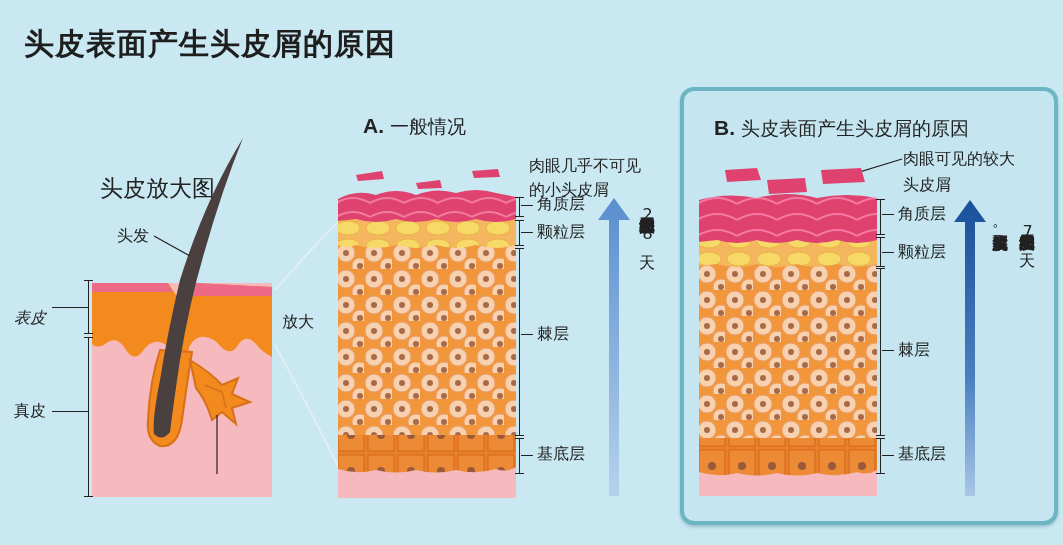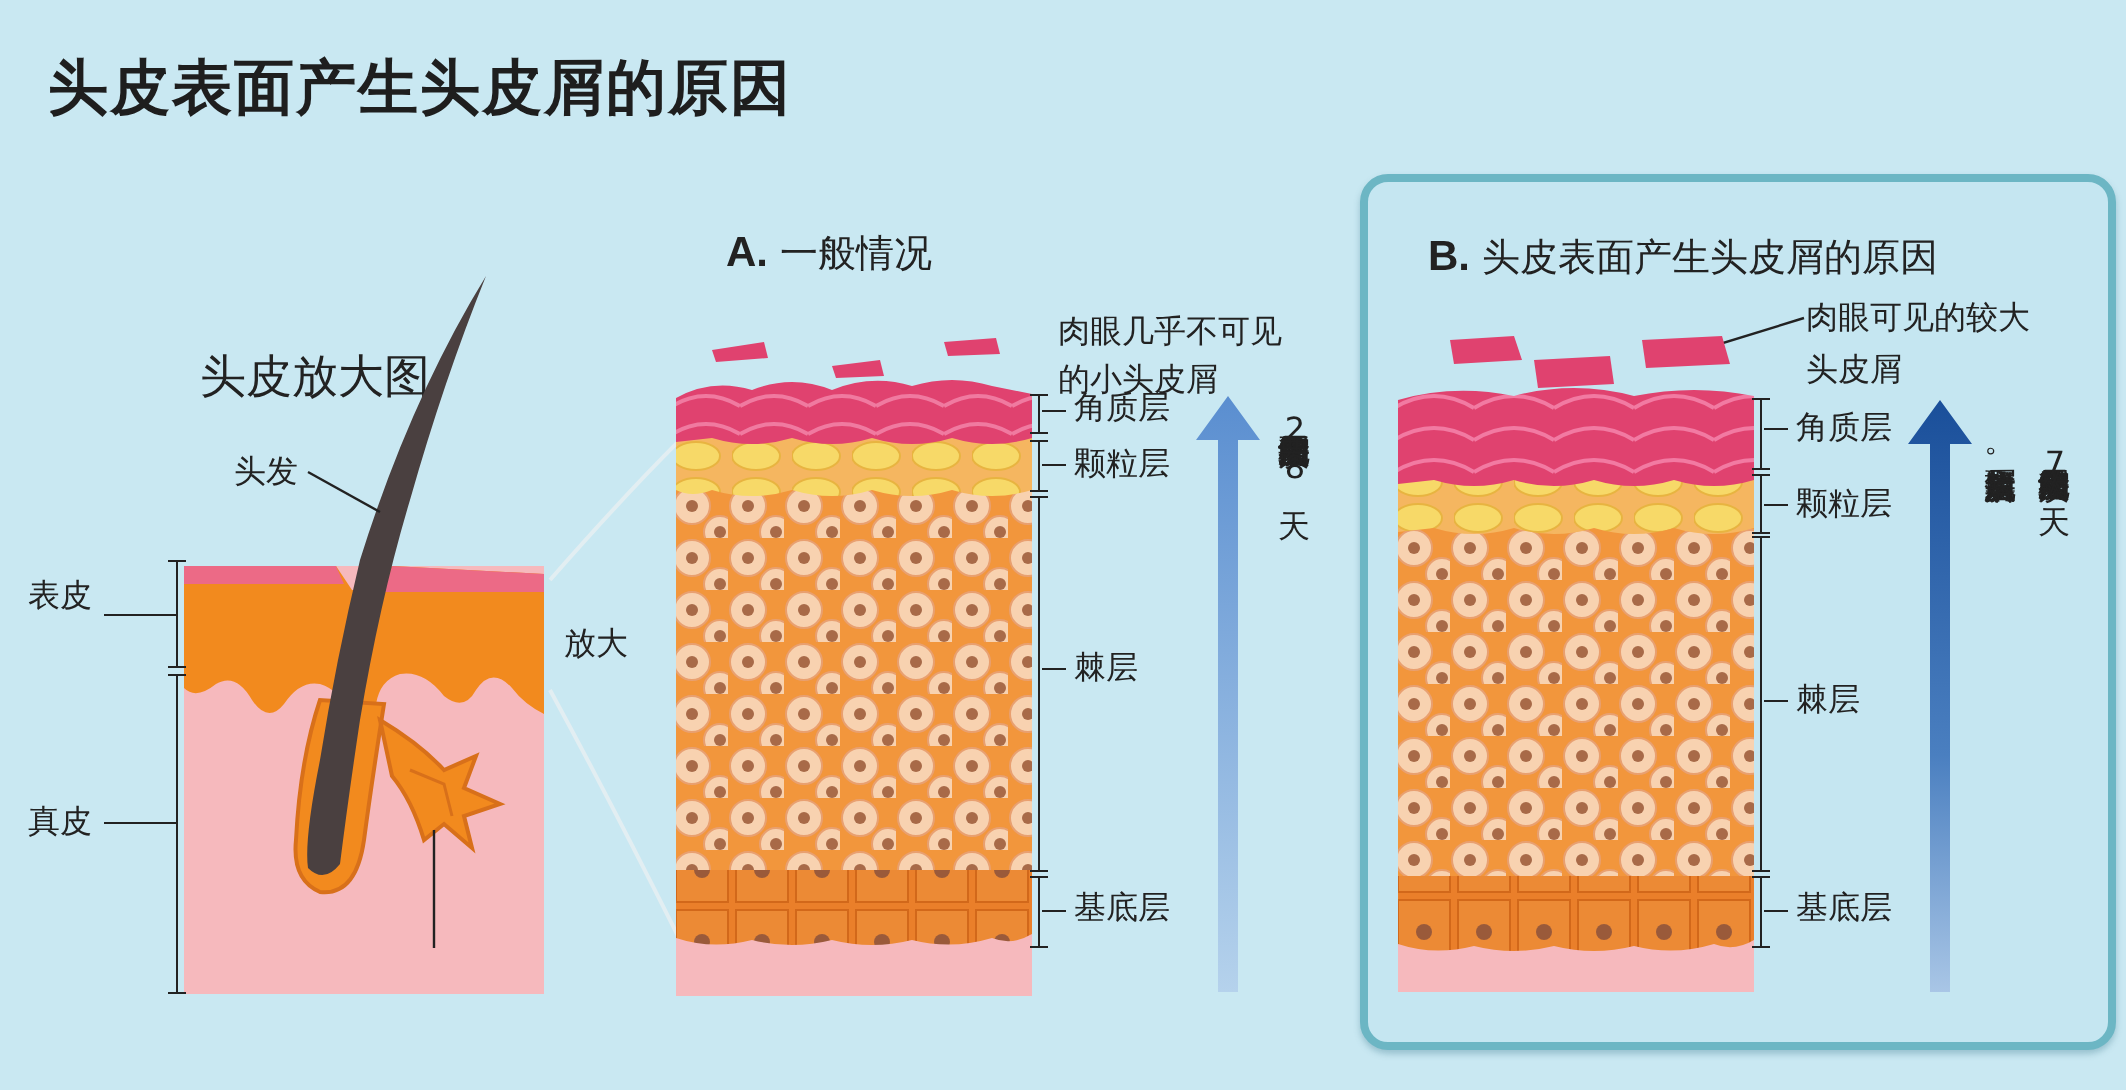--- a/index.html
+++ b/index.html
@@ -23,21 +23,21 @@
   .tick { position:absolute; height:0; border-top:1.5px solid #222; }
   svg { position:absolute; }
 </style>
 </head>
 <body>
 
 <div class="abs title">头皮表面产生头皮屑的原因</div>
 
 <div class="abs lbl" style="left:100px;top:173px;font-size:23px;">头皮放大图</div>
 <div class="abs lbl" style="left:117px;top:226px;">头发</div>
-<div class="abs lbl" style="left:14px;top:288px;">表皮</div>
+<div class="abs lbl" style="left:14px;top:308px;font-style:italic;">表皮</div>
 <div class="abs lbl" style="left:14px;top:401px;text-align:center;">真皮</div>
 <div class="abs lbl" style="left:196px;top:478px;">皮脂腺</div>
 <div class="abs lbl" style="left:282px;top:312px;">放大</div>
 
 <svg style="left:0;top:120px;" width="340" height="390" viewBox="0 120 340 390">
 
   <path d="M275 290 Q310 250 340 220" stroke="#e2eef2" stroke-width="2" fill="none"></path>
   <path d="M275 345 Q305 400 340 470" stroke="#e2eef2" stroke-width="2" fill="none"></path>
 
   <rect x="92" y="283" width="180" height="214" fill="#f6b9bd"></rect>

